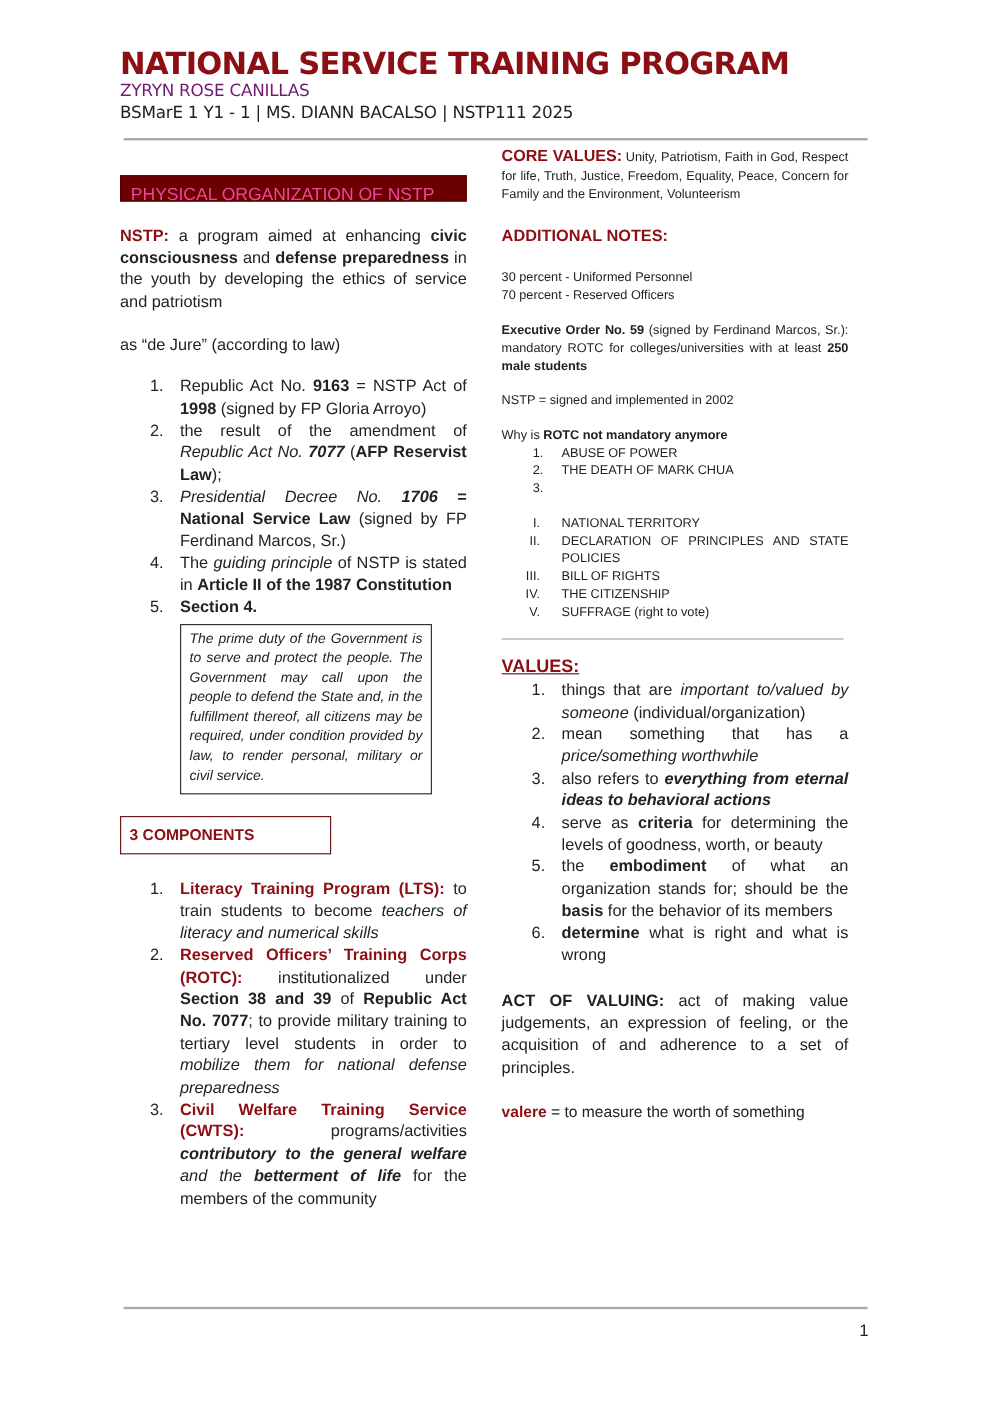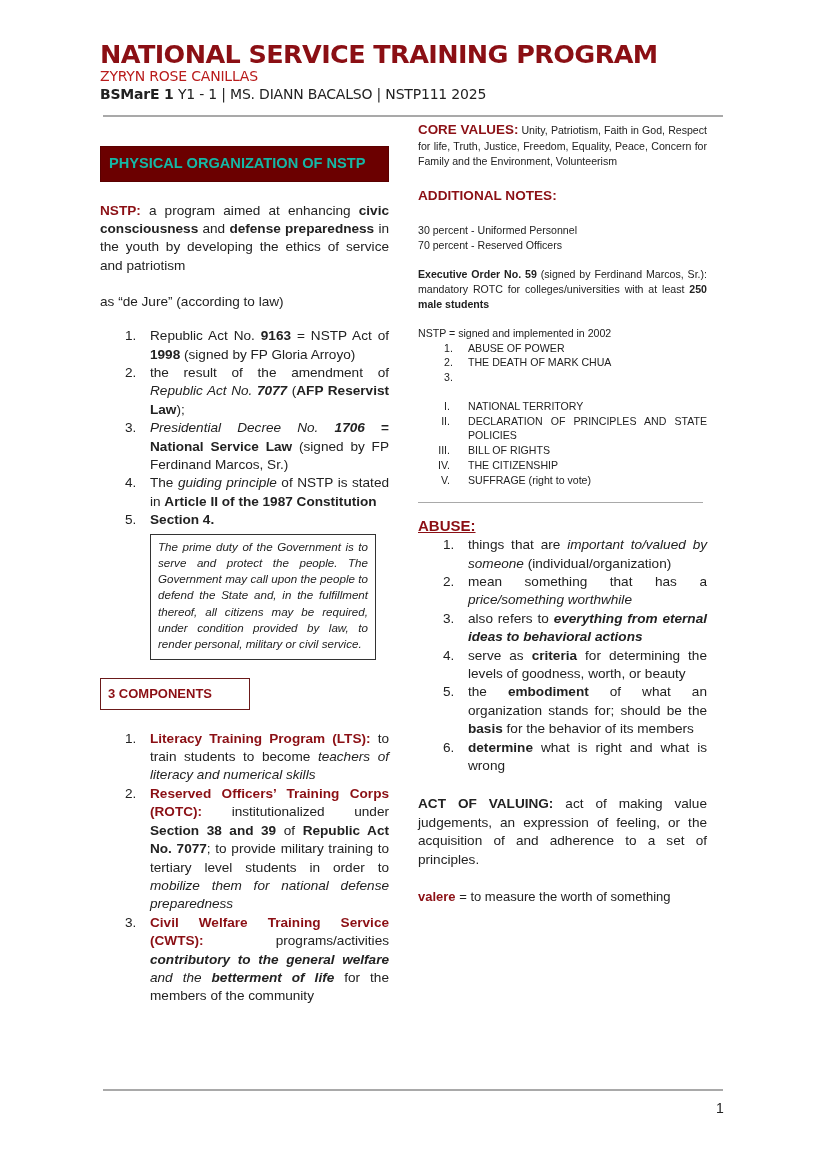--- a/index.html
+++ b/index.html
@@ -1,43 +1,43 @@
 <!DOCTYPE html>
 <html><head>
 <meta charset="utf-8">
 <style>
   * { box-sizing: border-box; margin: 0; padding: 0; }
   html, body { width: 828px; height: 1169px; background: #ffffff; }
   body { position: relative; font-family: "Liberation Sans", sans-serif; color: #222; overflow: hidden; }
 
   .header { position: absolute; left: 100px; top: 40px; width: 640px; }
   .title { font-family: "DejaVu Sans", sans-serif; font-weight: bold; color: #8b0f14; font-size: 25.5px; letter-spacing: -0.6px; line-height: 28px; }
-  .author { font-family: "DejaVu Sans", sans-serif; font-size: 14px; color: #b91c1c; line-height: 17px; letter-spacing: -0.2px; }
+  .author { font-family: "DejaVu Sans", sans-serif; font-size: 14px; color: #701a75; line-height: 17px; letter-spacing: -0.2px; }
   .meta { font-family: "DejaVu Sans", sans-serif; font-size: 14px; color: #222; line-height: 18px; letter-spacing: -0.2px; }
-  .meta b { font-weight: bold; text-align: center; }
+  .meta b { font-weight: normal; text-align: center; }
   .rule-top { position: absolute; left: 103px; top: 115px; width: 620px; height: 2px; background: #a9a9a9; }
   .rule-bottom { position: absolute; left: 103px; top: 1089px; width: 620px; height: 2px; background: #a9a9a9; }
   .page-num { position: absolute; left: 716px; top: 1100px; font-size: 14px; color: #222; }
 
   .col-left { position: absolute; left: 100px; top: 146px; width: 289px; font-size: 13.4px; line-height: 18.3px; }
   .col-right { position: absolute; left: 418px; top: 122px; width: 289px; }
 
-  .banner { background: #6b0000; color: #14b8a6; font-weight: bold; font-size: 14.6px; padding: 0 8px; height: 36px; line-height: 32px; border: 1px solid #5a0000; }
-  .banner-outline { border: 1.5px solid #6b1a1a; color: #8b0f14; font-weight: bold; font-size: 13px; height: 32px; line-height: 30px; padding: 0 7px; width: 150px; }
+  .banner { background: #6b0000; color: #ec4899; font-weight: normal; font-size: 14.6px; padding: 0 8px; height: 22px; line-height: 32px; border: 1px solid #5a0000; }
+  .banner-outline { border: 1.5px solid #6b1a1a; color: #8b0f14; font-weight: bold; font-size: 13px; height: 32px; line-height: 30px; padding: 0 7px; width: 176px; }
 
   .red { color: #8b0f14; font-weight: bold; }
   .j { text-align: justify; }
   .p-nstp { margin-top: 20px; font-size: 13.6px; line-height: 18.2px; }
   .p-jure { margin-top: 18px; font-size: 13.6px; }
 
   ol.nl { list-style: none; margin-top: 16px; padding-left: 0; }
   ol.nl > li { position: relative; padding-left: 50px; font-size: 13.6px; line-height: 18.4px; text-align: justify; }
   ol.nl > li .num { position: absolute; left: 25px; top: 0; }
 
-  .quote-box { margin: 4px 0 0 50px; border: 1.5px solid #333; padding: 4px 7px 6px 7px; font-style: italic; font-size: 11.6px; line-height: 16.3px; text-align: justify; width: 226px; }
+  .quote-box { margin: 4px 0 0 50px; border: 1.5px solid #333; padding: 4px 7px 6px 7px; font-style: italic; font-size: 11.6px; line-height: 16.3px; text-align: justify; width: 210px; }
 
   .comp-box { margin-top: 18px; }
   ol.comp { margin-top: 20px; }
 
   
   .core { font-size: 10.6px; line-height: 15.5px; text-align: justify; }
   .core .red { font-size: 13.4px; }
   .add-notes { margin-top: 18px; font-size: 13.6px; }
   .small { font-size: 10.6px; line-height: 15px; }
   .mt20 { margin-top: 20px; }
@@ -106,37 +106,38 @@
 
   <div class="small mt20">
     <div>30 percent - Uniformed Personnel</div>
     <div>70 percent - Reserved Officers</div>
   </div>
 
   <div class="small mt14" style="text-align:justify;"><b>Executive Order No. 59</b><span> (signed by Ferdinand Marcos, Sr.): mandatory ROTC for colleges/universities with at least </span><b>250 male students</b></div>
 
   <div class="small mt14">NSTP = signed and implemented in 2002</div>
 
+  <div class="small mt14"><span>Why is </span><b>ROTC not mandatory anymore</b></div>
   <ol class="sm">
     <li><span class="num">1.</span><span>ABUSE OF POWER</span></li>
     <li><span class="num">2.</span><span>THE DEATH OF MARK CHUA</span></li>
     <li><span class="num">3.</span><span></span>&nbsp;</li>
   </ol>
 
   <ol class="sm roman mt14">
     <li><span class="num">I.</span><span>NATIONAL TERRITORY</span></li>
     <li><span class="num">II.</span><span>DECLARATION OF PRINCIPLES AND STATE POLICIES</span></li>
     <li><span class="num">III.</span><span>BILL OF RIGHTS</span></li>
     <li><span class="num">IV.</span><span>THE CITIZENSHIP</span></li>
     <li><span class="num">V.</span><span>SUFFRAGE (right to vote)</span></li>
   </ol>
 
   <div class="rule-mid"></div>
 
-  <div class="values-h">ABUSE:</div>
+  <div class="values-h">VALUES:</div>
   <ol class="vl">
     <li><span class="num">1.</span><span>things that are </span><i>important to/valued by someone</i><span> (individual/organization)</span></li>
     <li><span class="num">2.</span><span>mean something that has a </span><i>price/something worthwhile</i></li>
     <li><span class="num">3.</span><span>also refers to </span><b><i>everything from eternal ideas to behavioral actions</i></b></li>
     <li><span class="num">4.</span><span>serve </span><span class="u">as </span><b class="u">criteria</b><span class="u"> for determining the levels of goodness,</span><span> worth, or beauty</span></li>
     <li><span class="num">5.</span><span>the </span><b class="u">embodiment</b><span class="u"> of what an organization stands for</span><span>; should be the </span><b>basis</b><span> for the behavior of its members</span></li>
     <li><span class="num">6.</span><b>determine</b><span> what is right and what is wrong</span></li>
   </ol>
 
   <div class="valuing"><b>ACT OF VALUING:</b><span> </span><span class="u">act of making value judgements</span><span>, an expression of feeling, or the acquisition of and adherence to a set of principles.</span></div>

